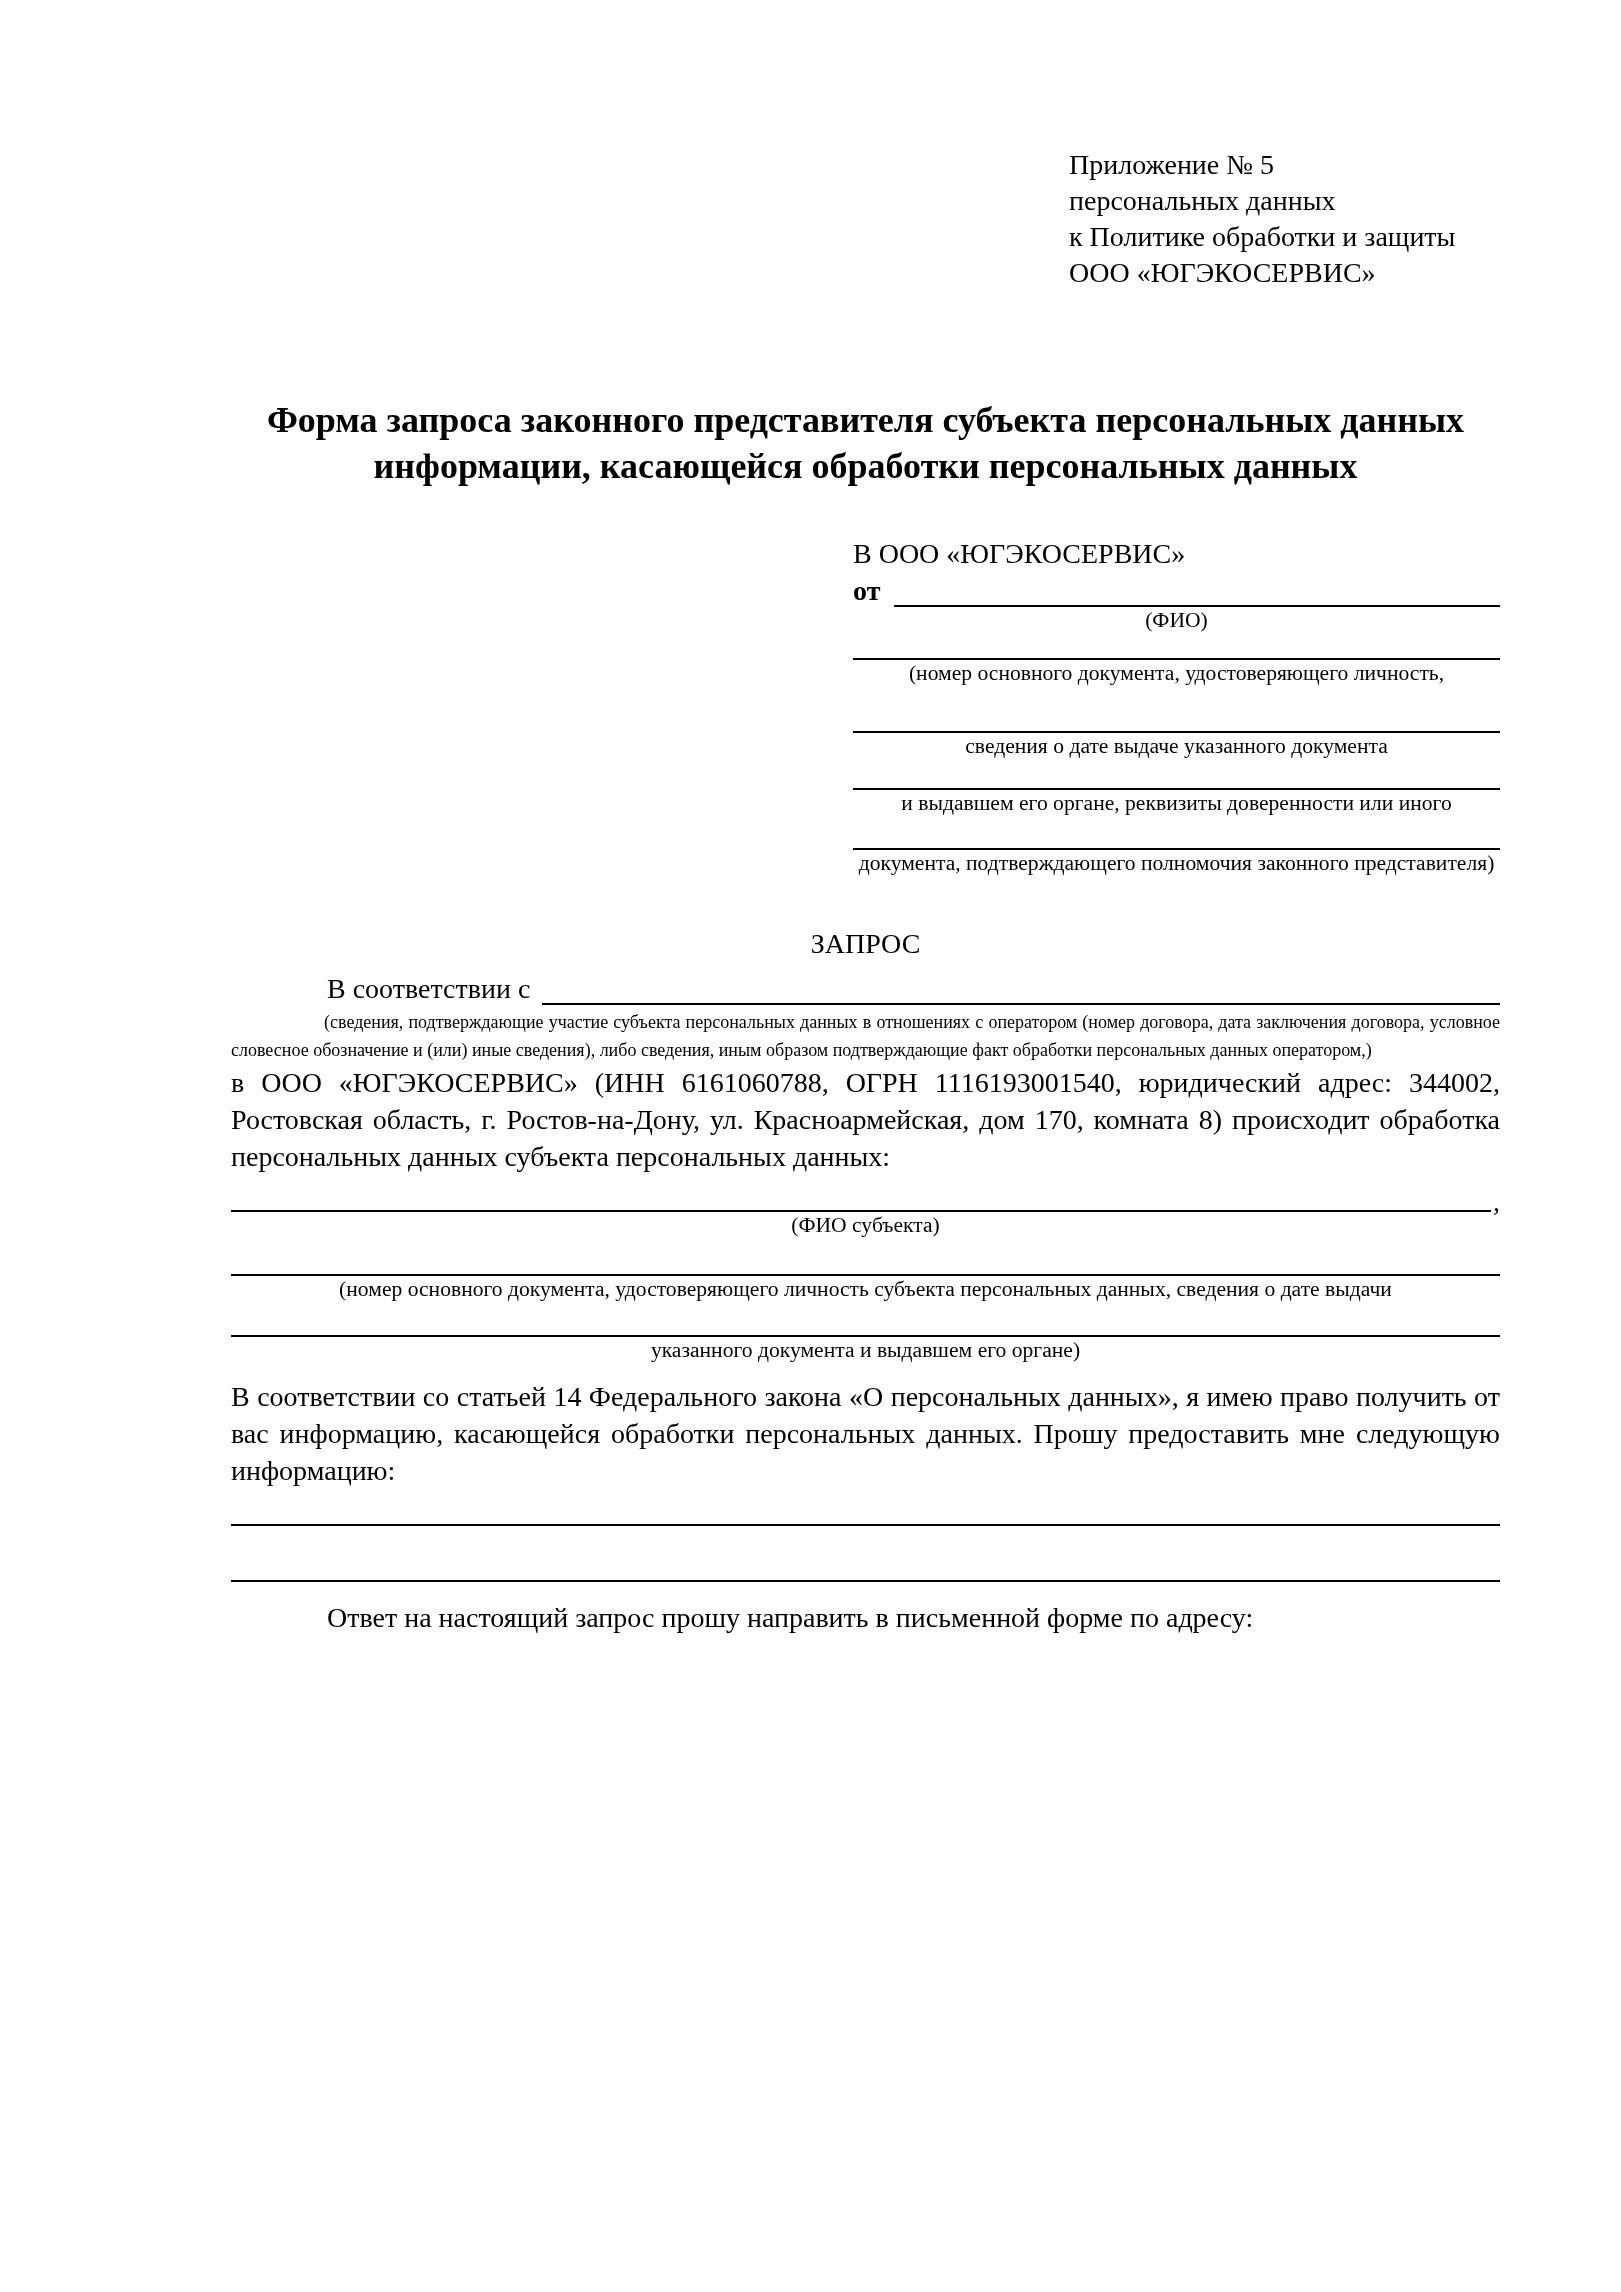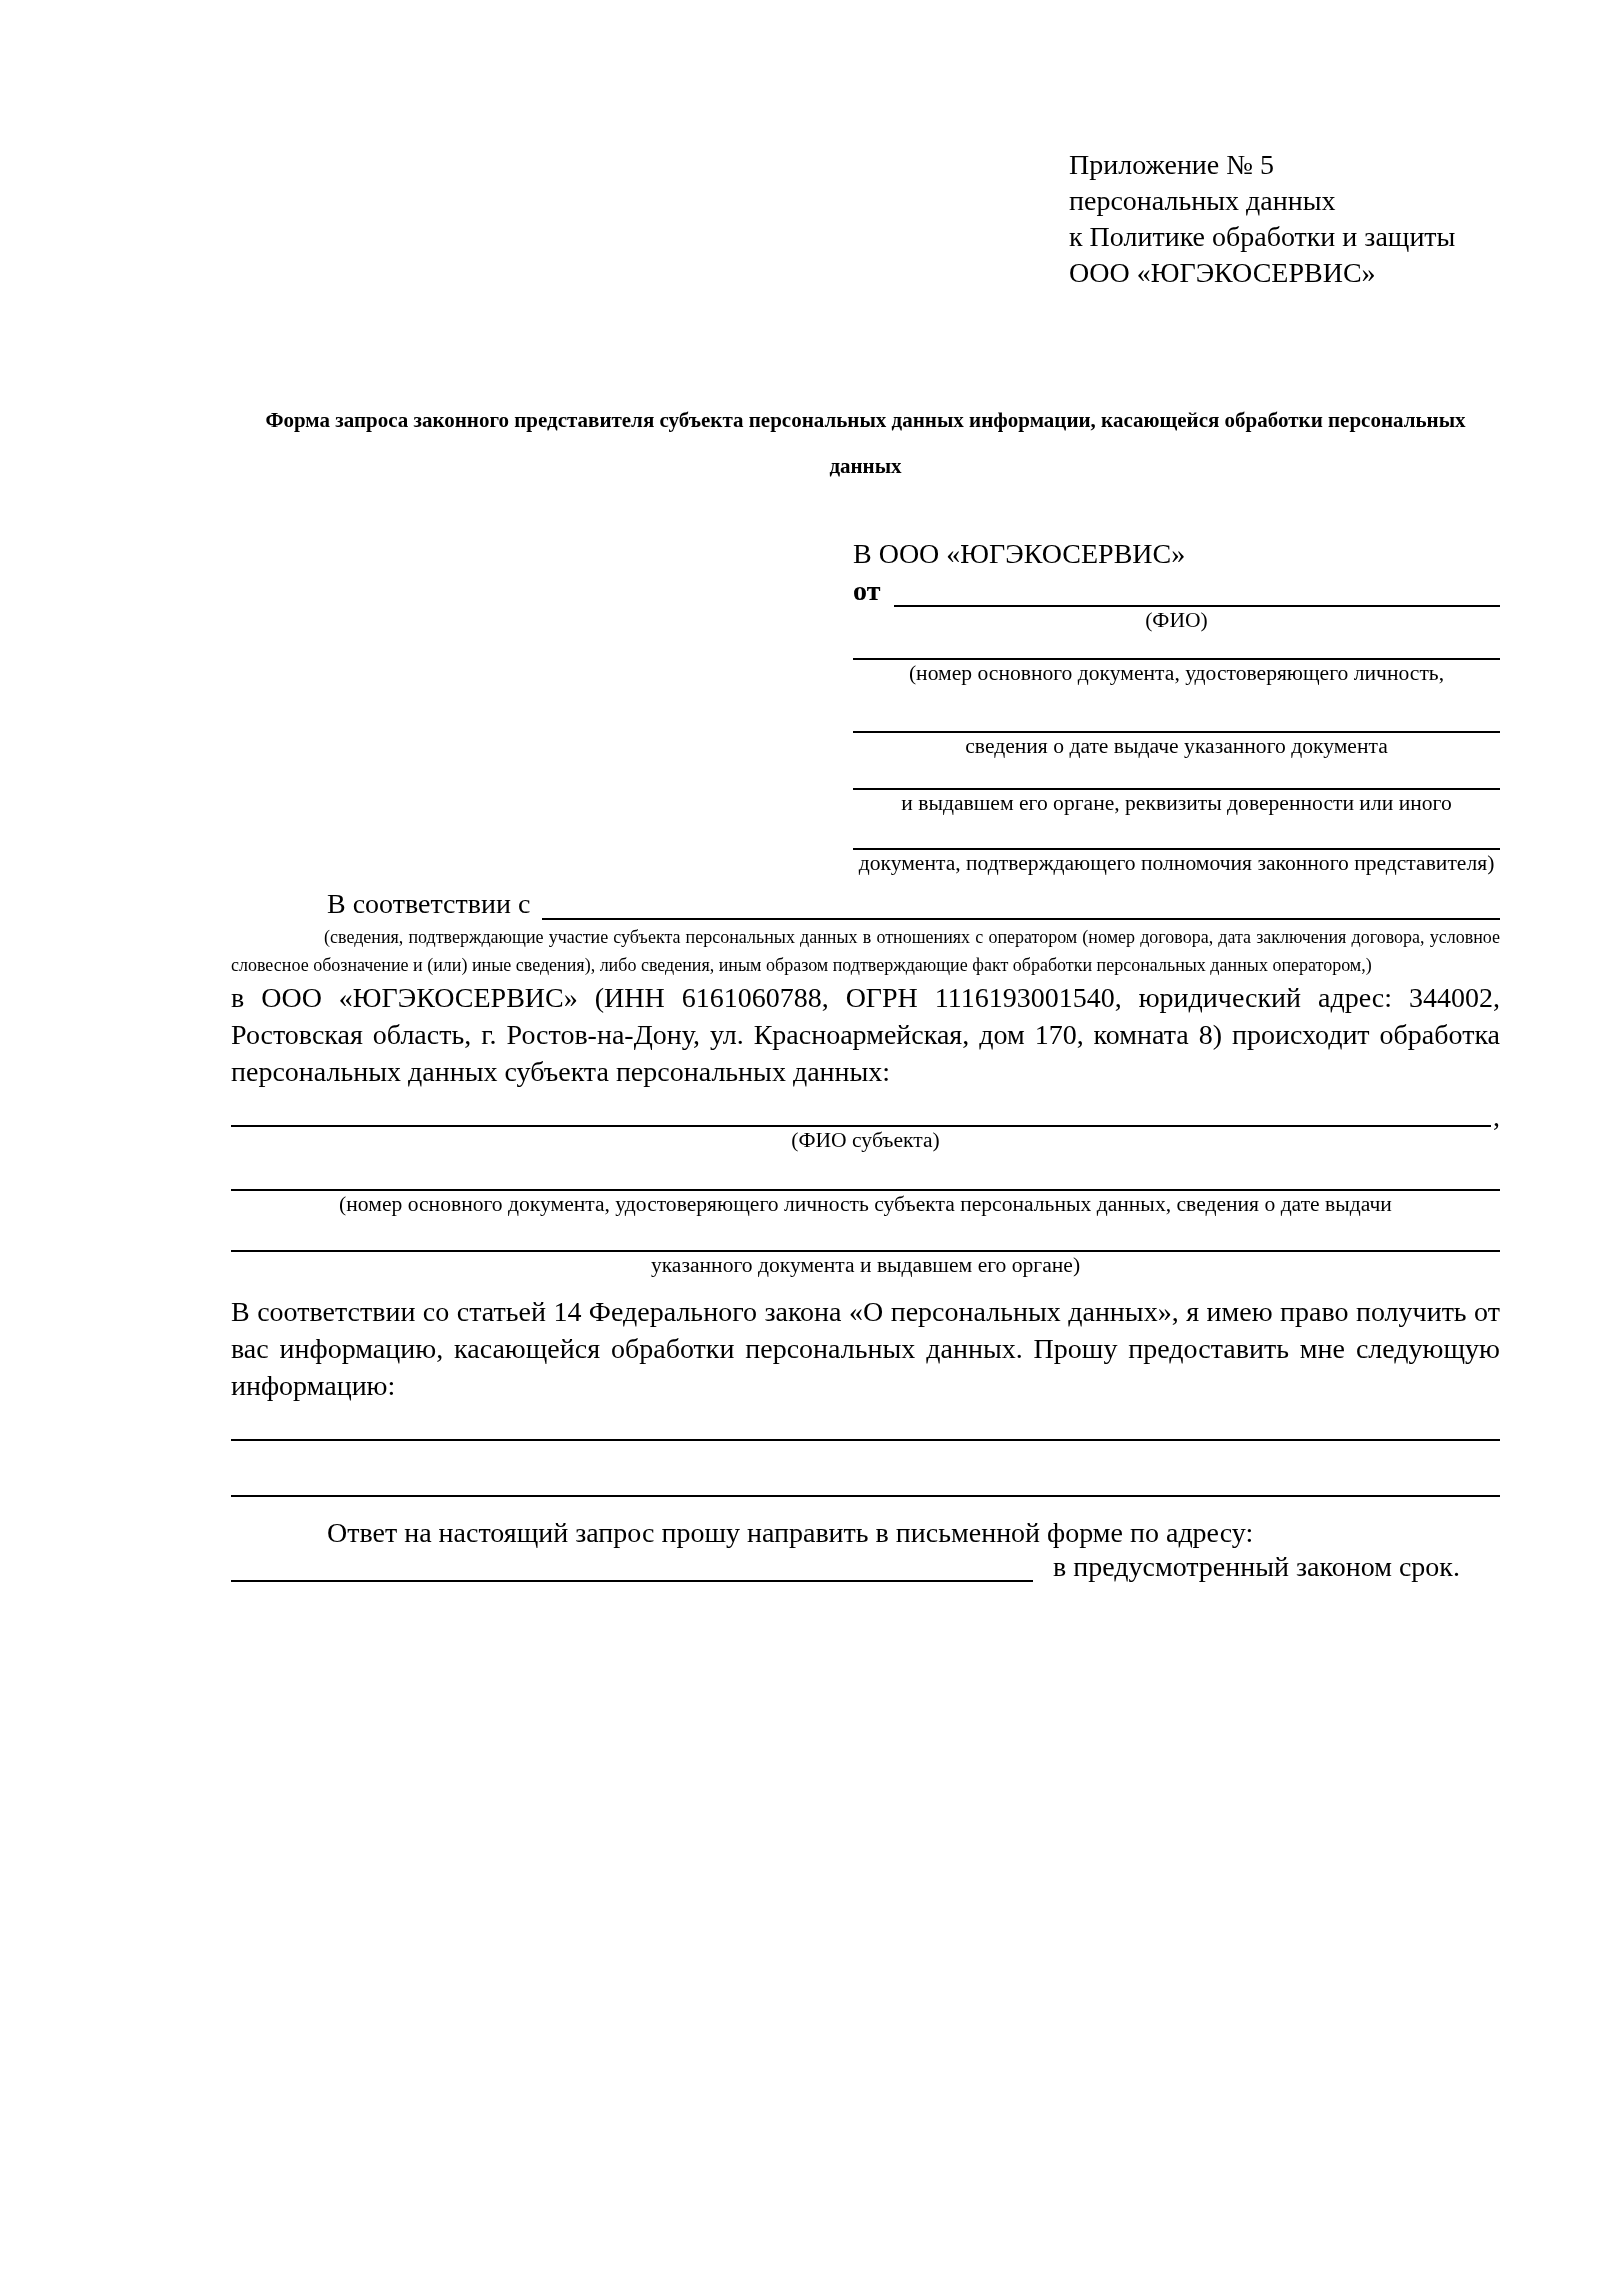--- a/index.html
+++ b/index.html
@@ -22,21 +22,21 @@
   
   .doc-header {
     margin-left: 838px;
     width: 431px;
     line-height: 36px;
     text-align: left;
   }
   
   .doc-title {
     margin: 106px 0 0 0;
-    font-size: 21px;
+    font-size: 36px;
     font-weight: bold;
     text-align: center;
     line-height: 46px;
   }
   
   .address-block {
     margin-top: 47px;
     margin-left: 622px;
     width: 647px;
   }
@@ -168,20 +168,21 @@
     <div class="fline g2"></div>
     <div class="cap">сведения о дате выдаче указанного документа</div>
 
     <div class="fline g3"></div>
     <div class="cap">и выдавшем его органе, реквизиты доверенности или иного</div>
 
     <div class="fline g4"></div>
     <div class="cap">документа, подтверждающего полномочия законного представителя)</div>
   </div>
 
+  <div class="request-heading">ЗАПРОС</div>
 
   <div class="intro-row">
     <span class="label">В соответствии с</span>
     <span class="fill"></span>
   </div>
   <p class="small-cap">(сведения, подтверждающие участие субъекта персональных данных в отношениях с оператором (номер договора, дата заключения договора, условное словесное обозначение и (или) иные сведения), либо сведения, иным образом подтверждающие факт обработки персональных данных оператором,)</p>
 
   <p class="para">в ООО «ЮГЭКОСЕРВИС» (ИНН 6161060788, ОГРН 1116193001540, юридический адрес: 344002, Ростовская область, г. Ростов-на-Дону, ул. Красноармейская, дом 170, комната 8) происходит обработка персональных данных субъекта персональных данных:</p>
 
   <div class="subject-row">

